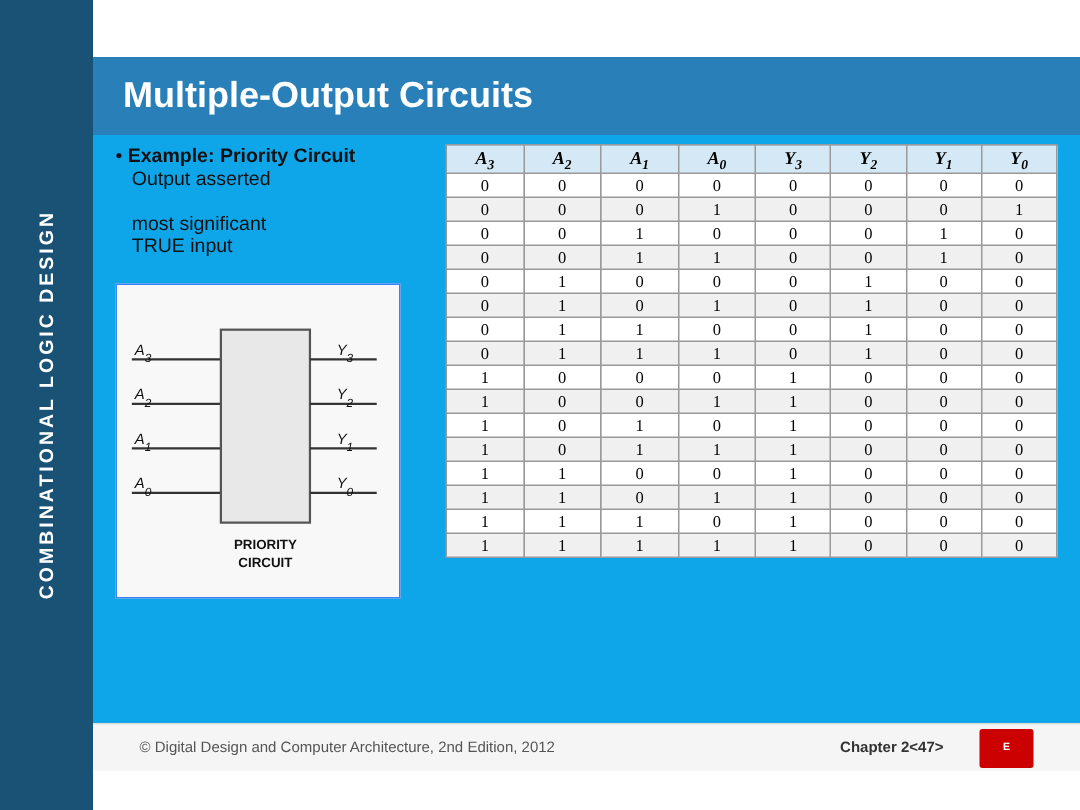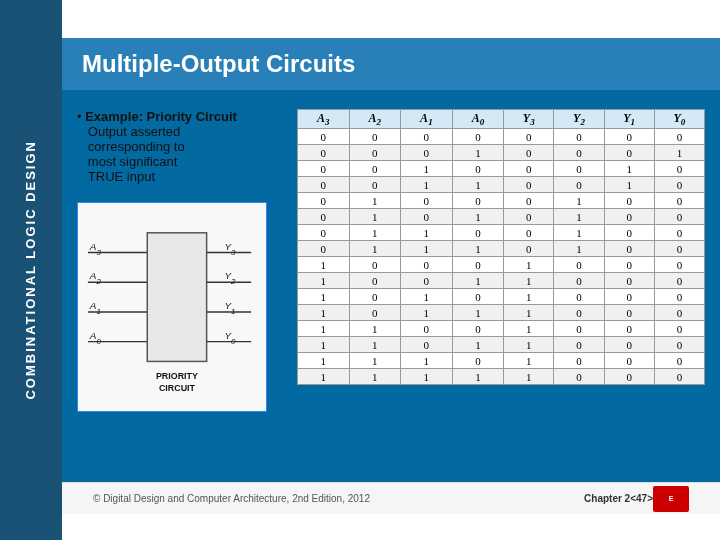--- a/index.html
+++ b/index.html
@@ -50,25 +50,25 @@
       font-weight: bold;
       padding: 10px 20px;
       height: 52px;
       display: flex;
       align-items: center;
     }
 
     
     .content {
       flex: 1;
-      padding: 19px 15px;
+      padding: 6px 15px;
       display: flex;
       flex-direction: row;
       gap: 10px;
-      background: #0369a1;
+      background: #0ea5e9;
     }
 
     
     .left-panel {
       display: flex;
       flex-direction: column;
       width: 210px;
       flex-shrink: 0;
     }
 
@@ -145,21 +145,21 @@
       align-items: center;
       justify-content: space-between;
       padding: 0 31px;
       font-size: 10px;
       color: #555;
     }
 
     .footer-right {
       display: flex;
       align-items: center;
-      gap: 0;
+      gap: 24px;
       font-size: 10px;
       font-weight: bold;
       color: #333;
     }
 
     
     .elsevier-logo {
       width: 36px;
       height: 26px;
       background: #c00;
@@ -189,21 +189,21 @@
     <span>Multiple-Output Circuits</span>
   </div>
 
   <div class="content">
 
     <div class="left-panel">
       <div class="bullet-text">
         <span>• </span><span class="label">Example: Priority Circuit</span>
         <br>
         <span>&nbsp;&nbsp;&nbsp;Output asserted</span><br>
-        <span>&nbsp;&nbsp;&nbsp;corresponding to</span><br>
+        <br>
         <span>&nbsp;&nbsp;&nbsp;most significant</span><br>
         <span>&nbsp;&nbsp;&nbsp;TRUE input</span>
       </div>
 
       <div class="circuit-box">
         <svg class="circuit-svg" viewBox="0 0 190 210" xmlns="http://www.w3.org/2000/svg">
 
           <line x1="10" y1="50" x2="70" y2="50" stroke="#333" stroke-width="1.5"></line>
           <line x1="10" y1="80" x2="70" y2="80" stroke="#333" stroke-width="1.5"></line>
           <line x1="10" y1="110" x2="70" y2="110" stroke="#333" stroke-width="1.5"></line>

